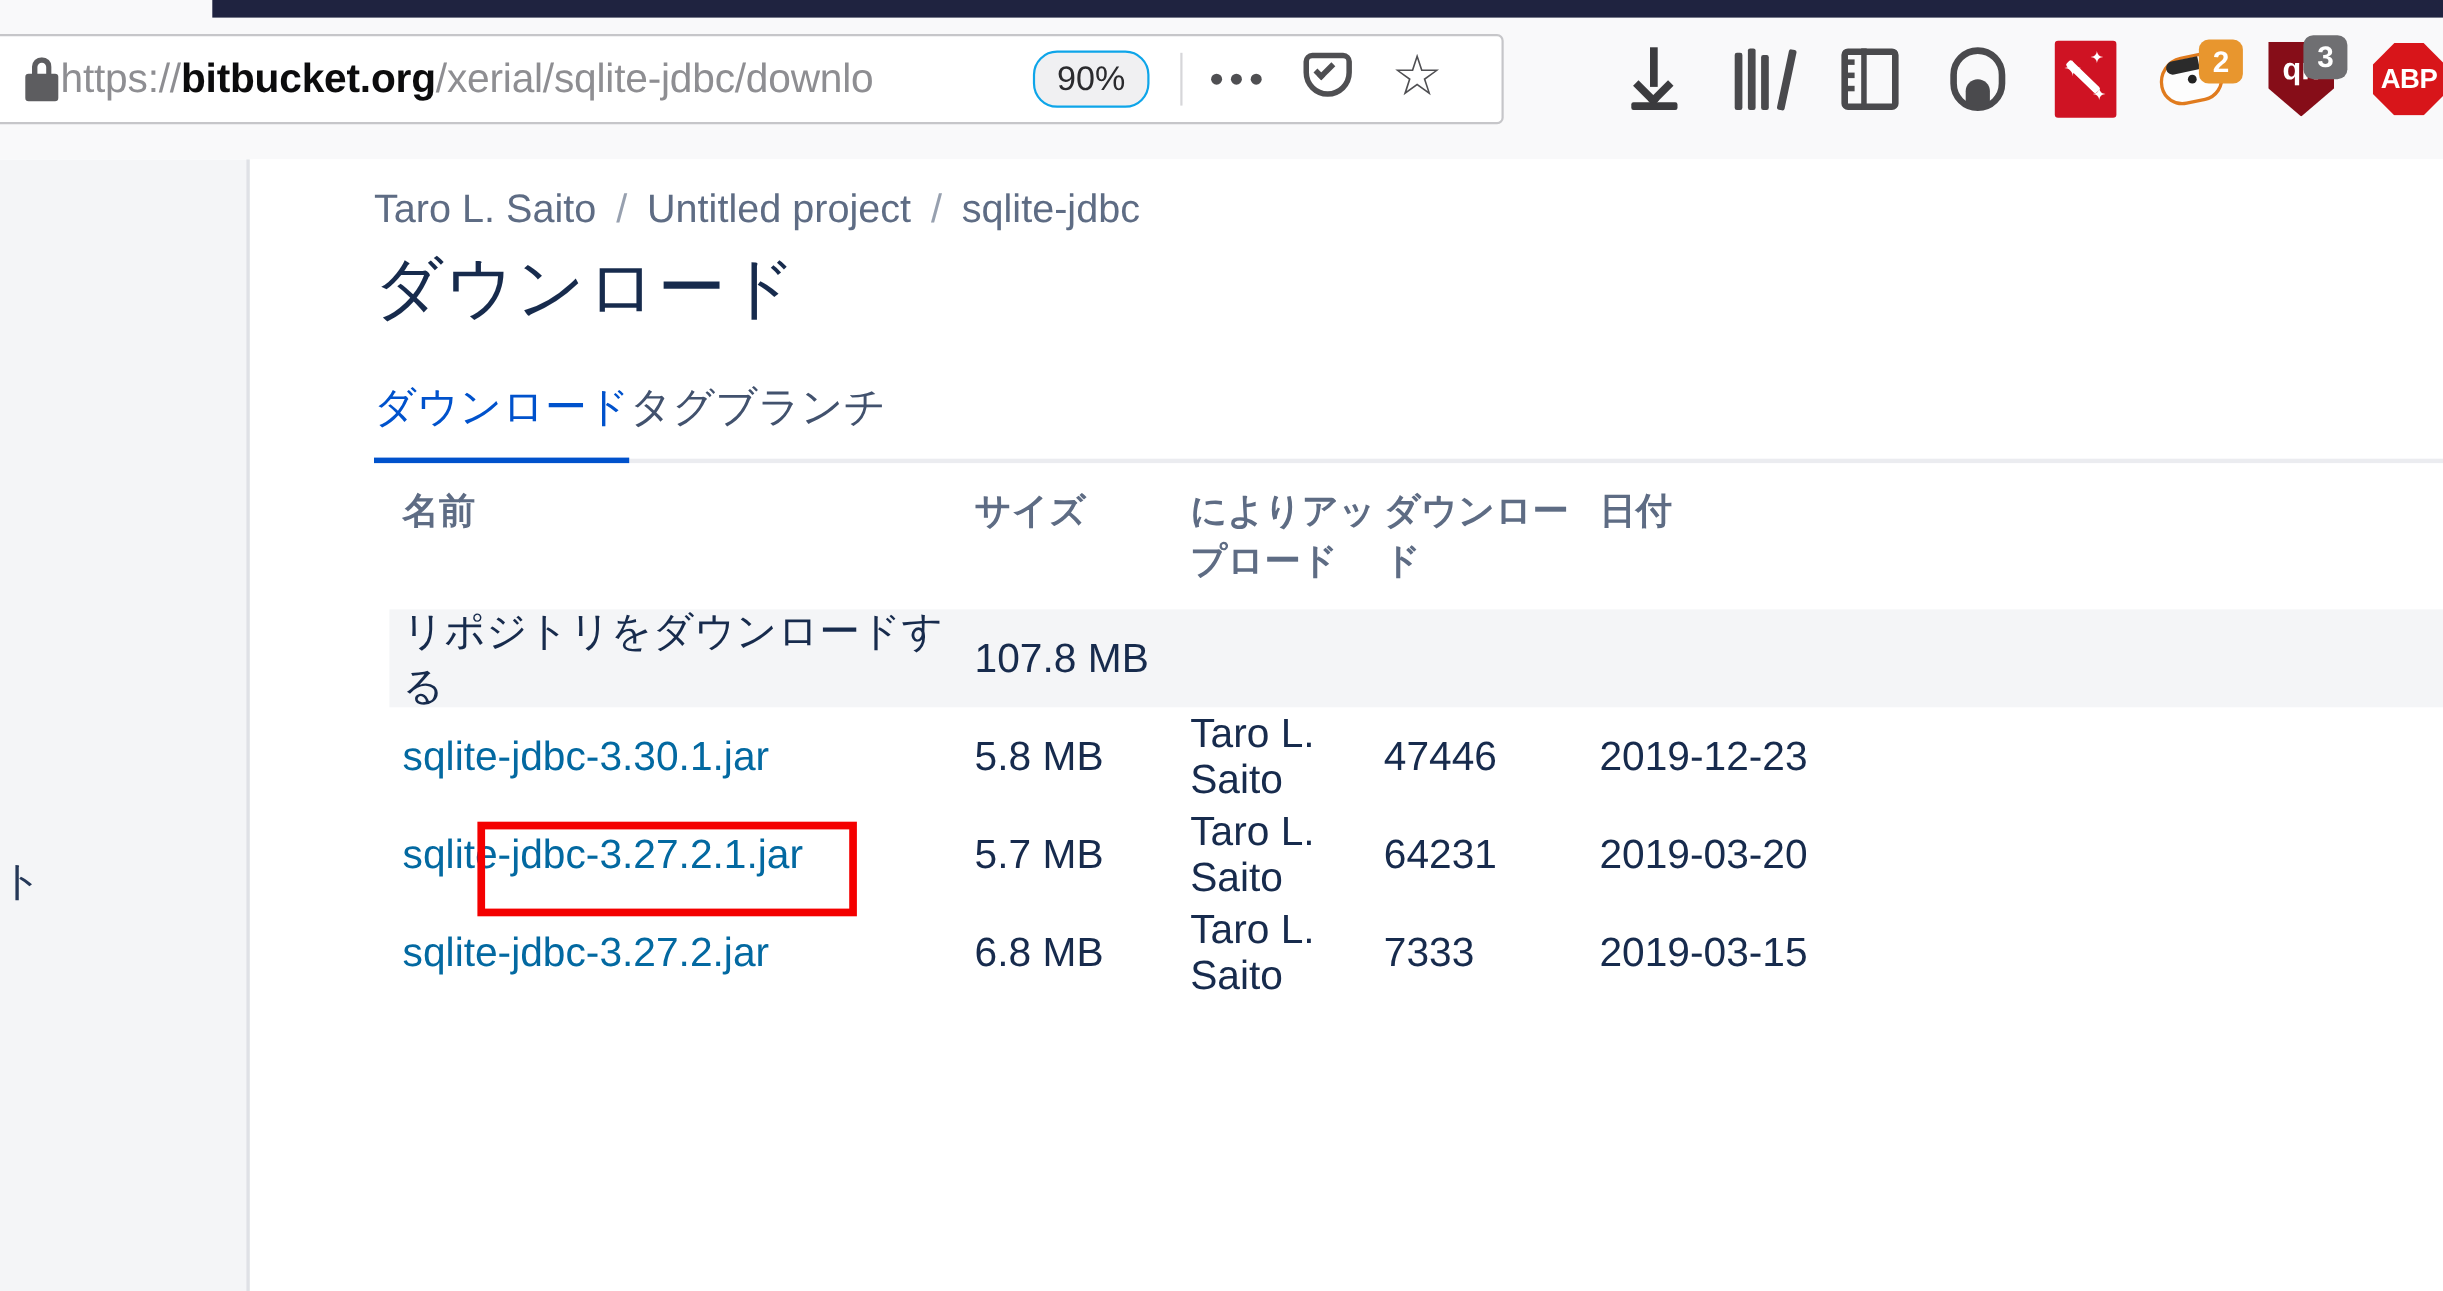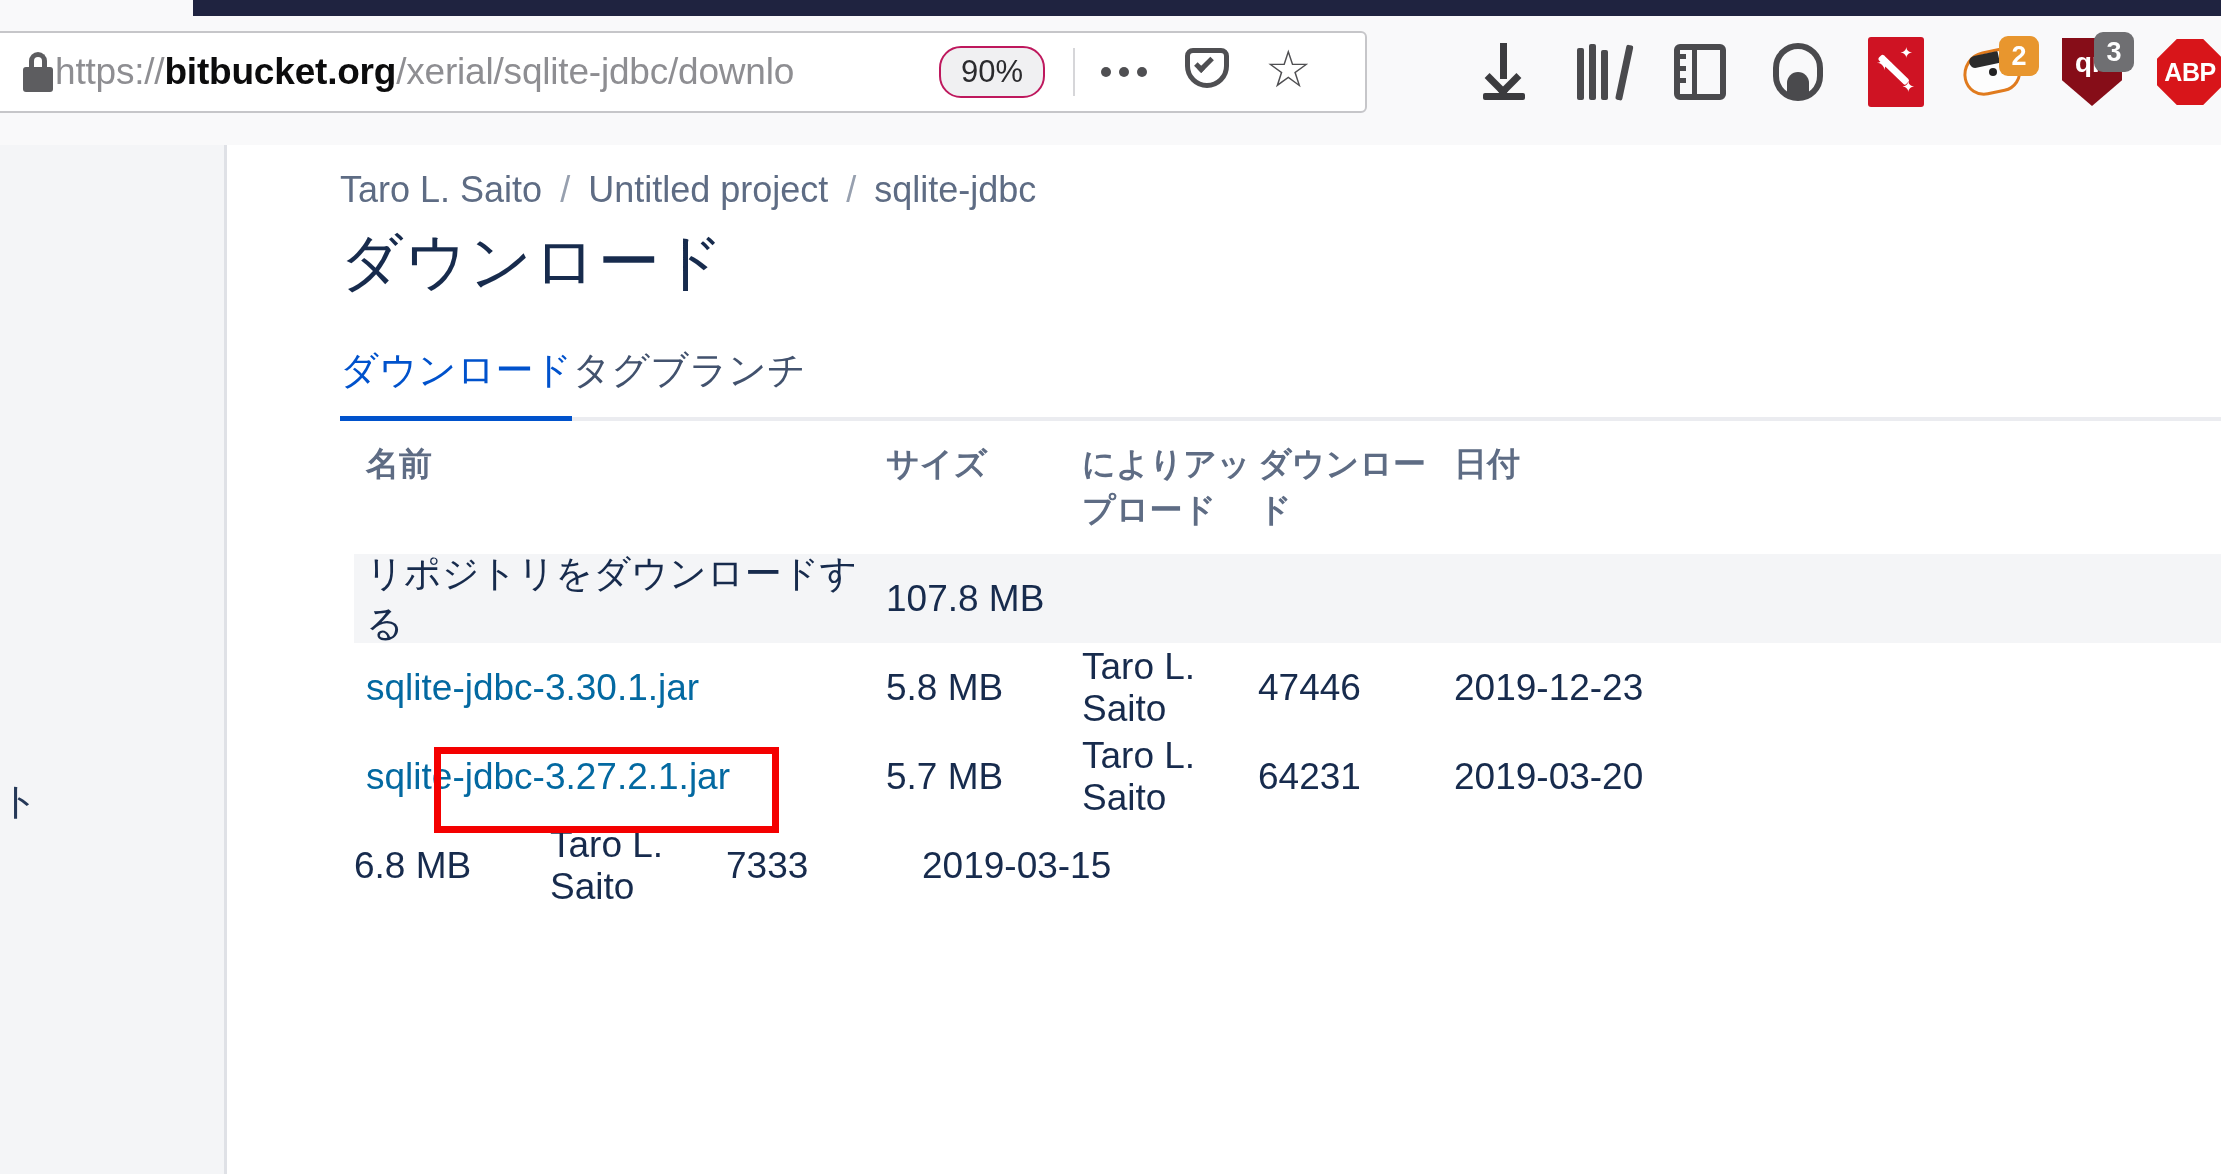--- a/index.html
+++ b/index.html
@@ -39,21 +39,21 @@
   }
   .url-text {
     font-size: 37px; color: #8e8e92;
     white-space: nowrap; overflow: hidden; letter-spacing: -0.2px;
     flex: 1 1 auto; max-width: 880px;
   }
   .url-text .dom { color: #0c0c0d; font-weight: 700; }
   .zoom-pill {
     flex: none;
     margin-left: 4px;
-    background: #f0f0f2; border: 2px solid #be185d;
+    background: #f0f0f2; border: 2px solid #0ea5e9;
     border-radius: 22px; padding: 6px 20px;
     font-size: 31px; color: #2b2b2e;
   }
   .chrome-sep {
     flex: none; width: 2px; height: 48px; background: #d6d6d9; margin-left: 28px;
   }
   .dots-btn { flex:none; margin-left: 26px; display:flex; gap:8px; align-items:center; }
   .dots-btn i { display:block; width:10px; height:10px; border-radius:50%; background:#4f4f52; }
   .pocket-btn { flex:none; margin-left: 38px; width: 44px; height: 48px; position: relative; }
   .pocket-btn .pk {
@@ -332,20 +332,21 @@
 
         <div class="tr">
           <div class="c-name name-link">sqlite-jdbc-3.27.2.1.jar</div>
           <div class="c-size">5.7 MB</div>
           <div class="c-by">Taro L. Saito</div>
           <div class="c-dl">64231</div>
           <div class="c-date">2019-03-20</div>
         </div>
 
         <div class="tr">
+          <div class="c-name name-link">sqlite-jdbc-3.27.2.jar</div>
           <div class="c-size">6.8 MB</div>
           <div class="c-by">Taro L. Saito</div>
           <div class="c-dl">7333</div>
           <div class="c-date">2019-03-15</div>
         </div>
 
         <div class="redbox"></div>
       </div>
 
     </div>

